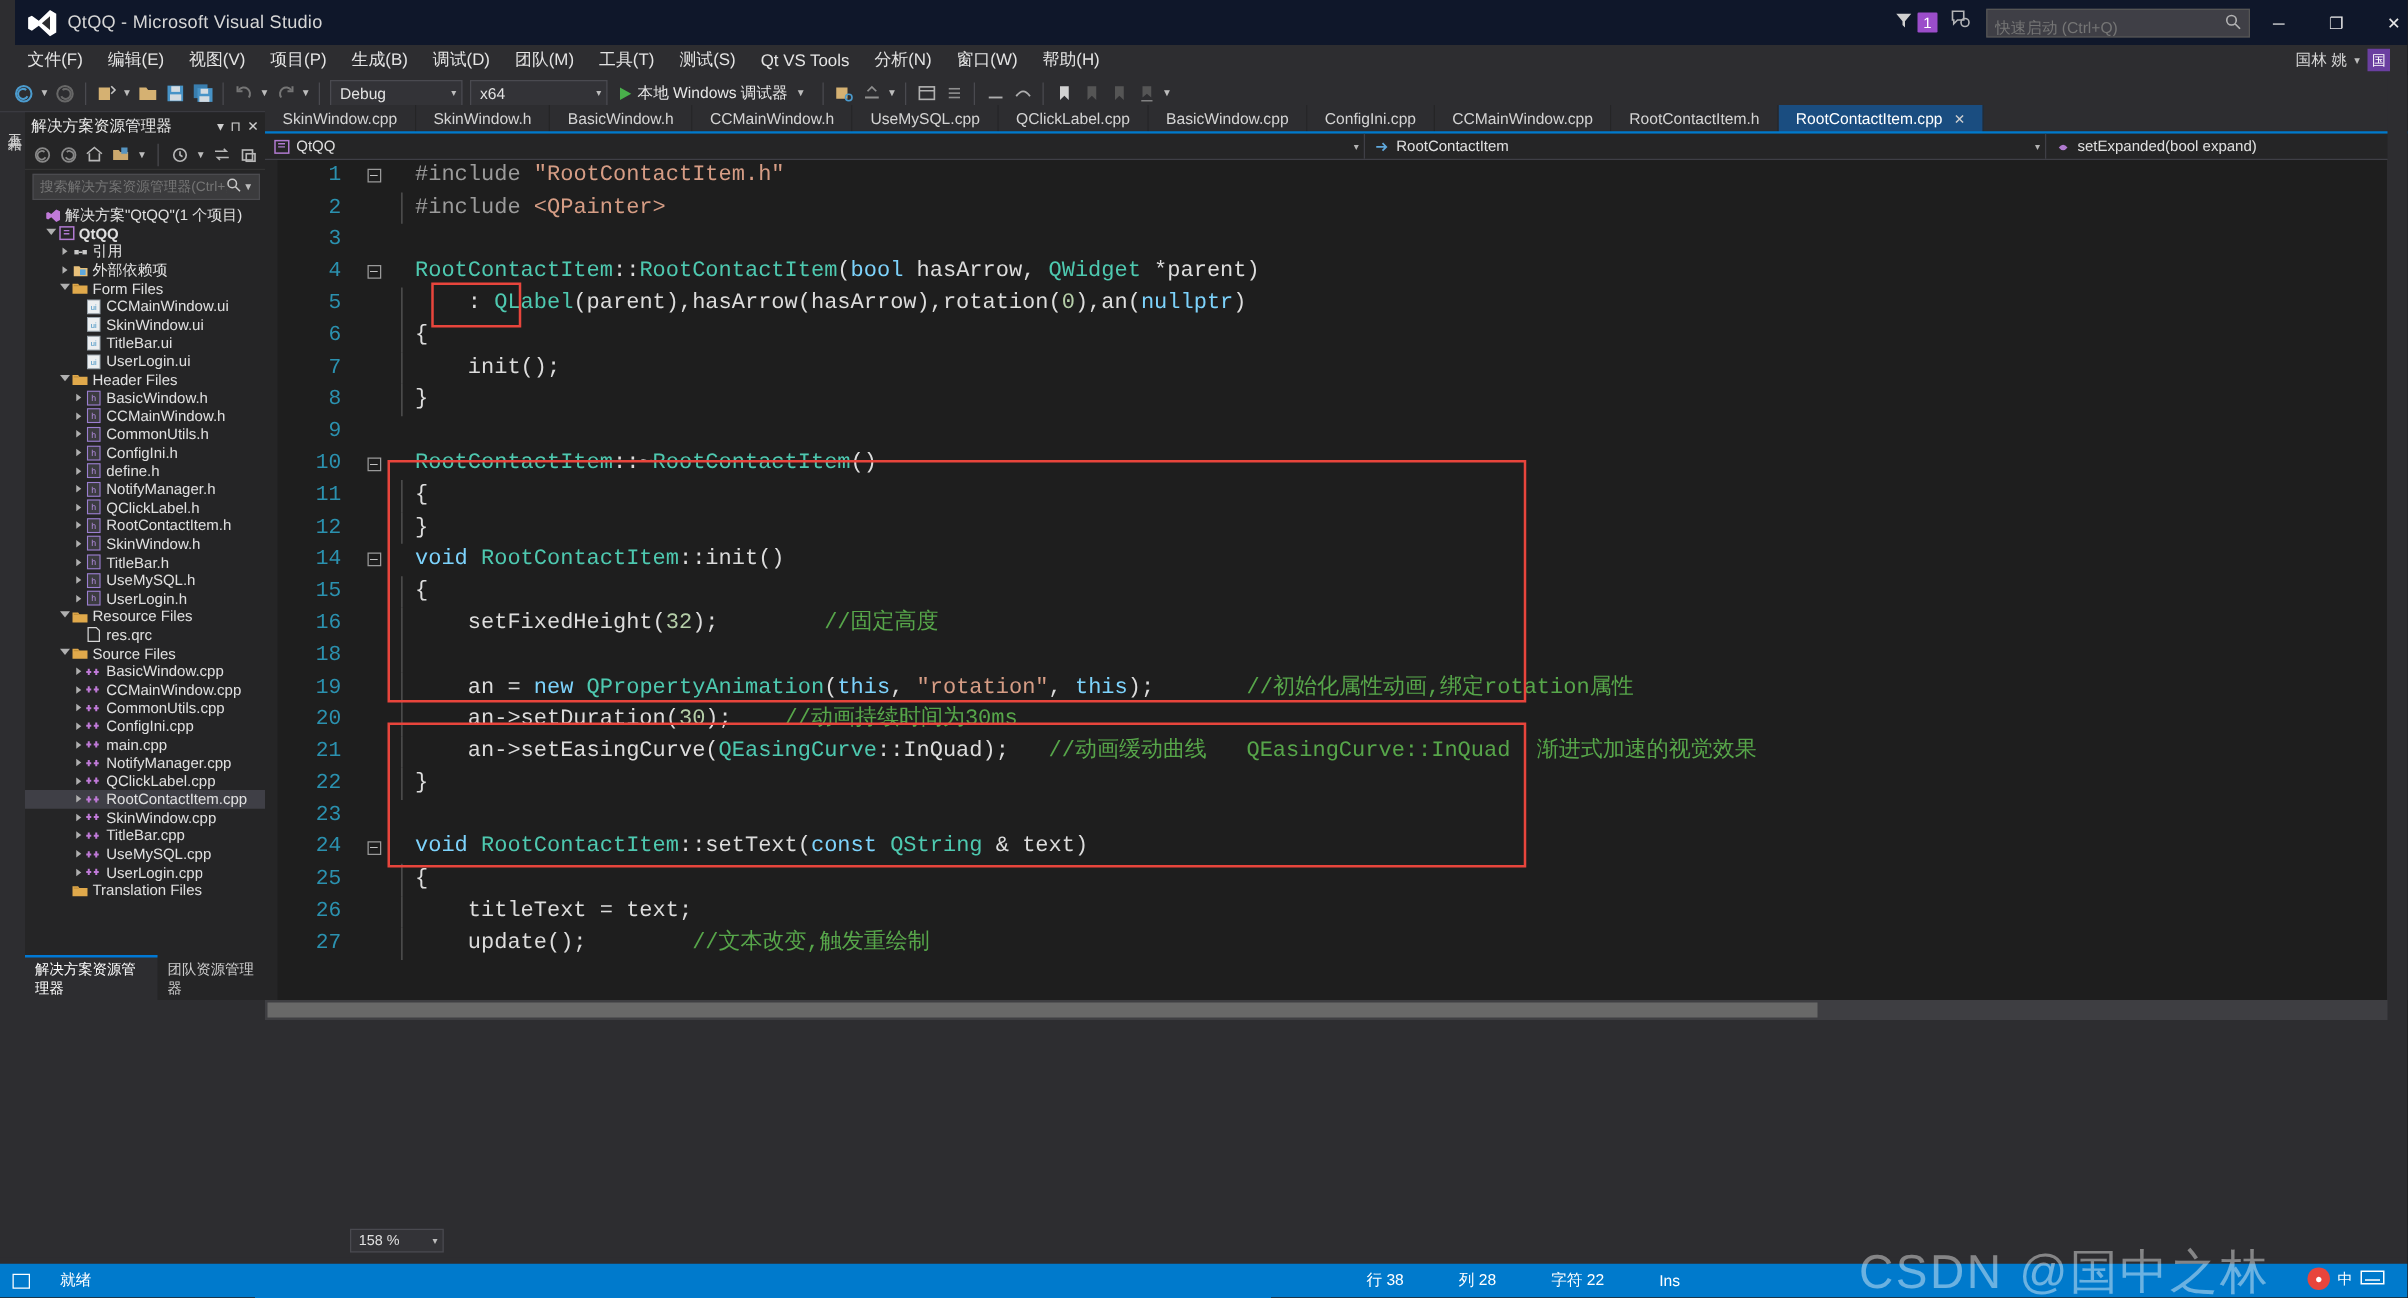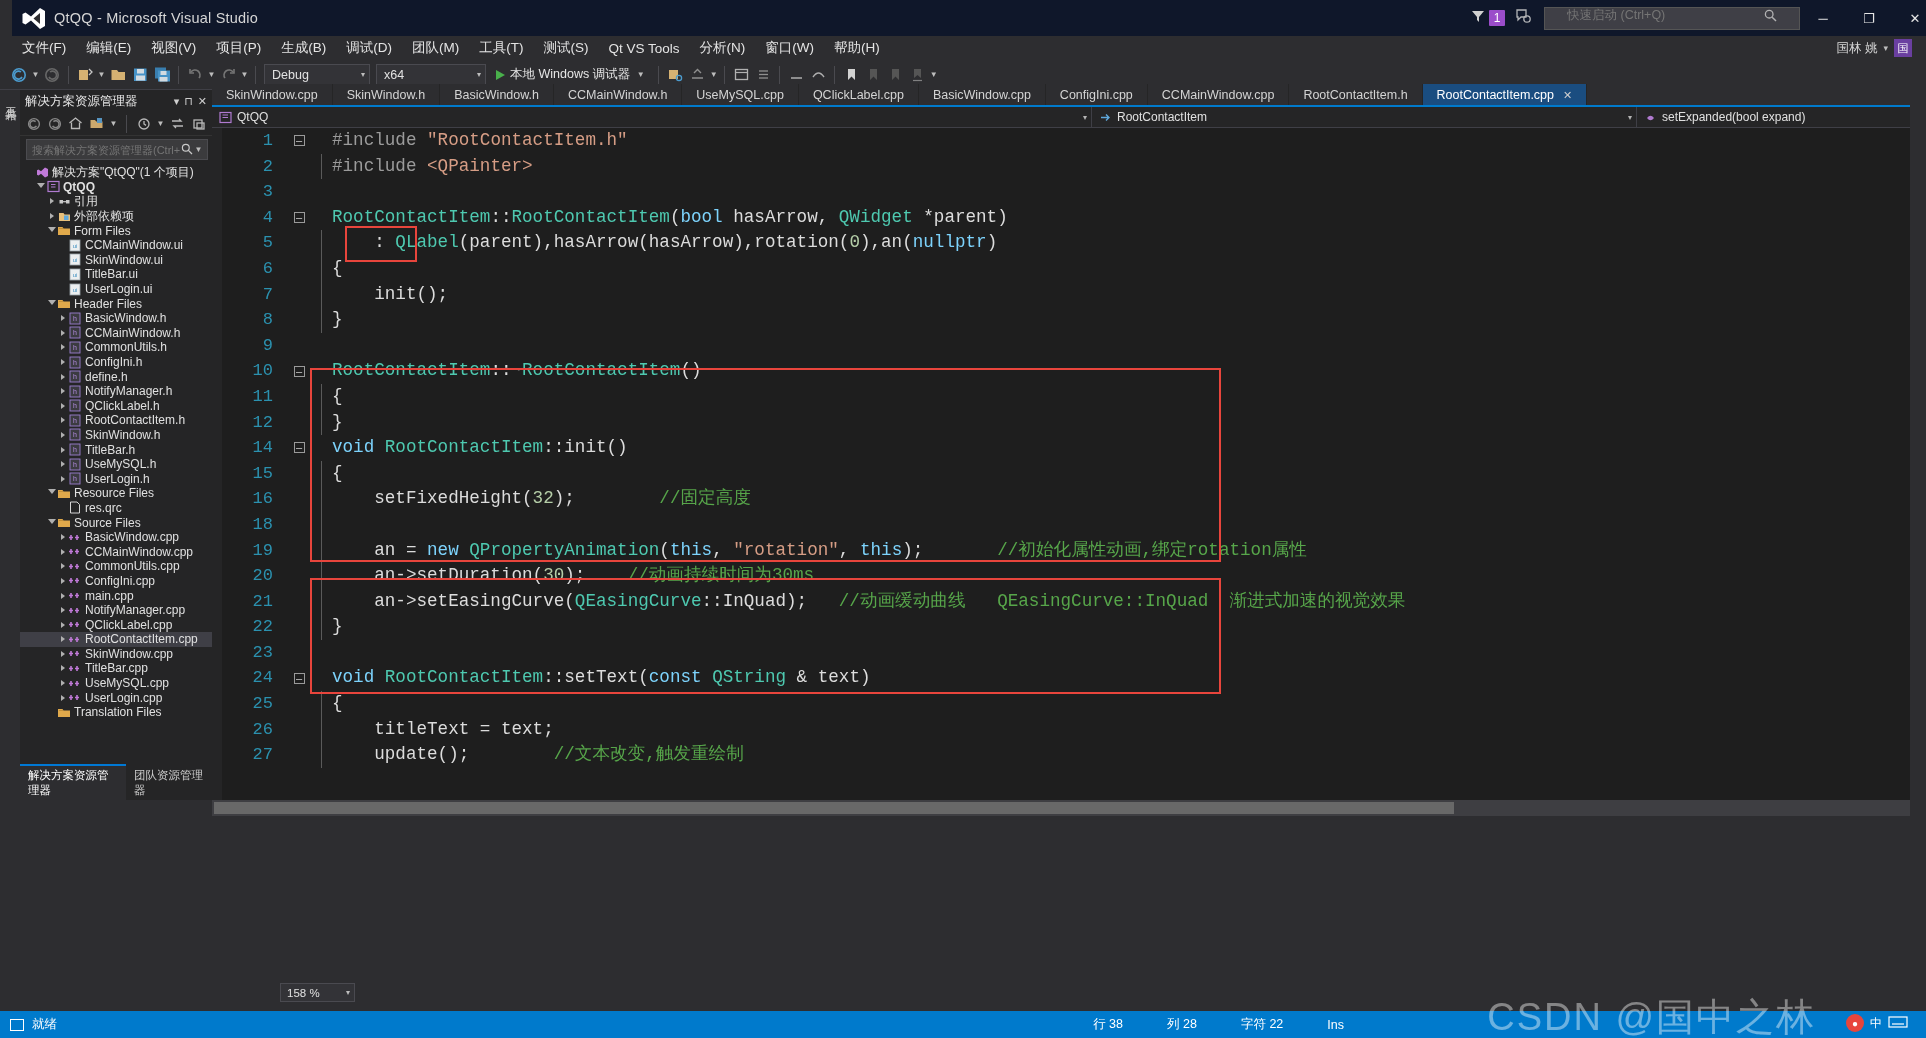--- a/index.html
+++ b/index.html
@@ -13,21 +13,21 @@
 
   
   .titlebar { position: absolute; left:12px; top:0; width:1926px; height:36px; background:#0f172a; display:flex; align-items:center; }
   .vs-logo { width:26px; height:26px; margin-left:9px; margin-right:7px; position:relative; }
   .vs-logo svg { display:block; }
   .title-text { font-size:14.5px; color:#d6d6d6; letter-spacing:.2px; }
   .title-right { position:absolute; right:0; top:0; height:36px; display:flex; align-items:center; }
   .notif-group { display:flex; align-items:center; gap:3px; margin-right:10px; }
   .badge-num { background:#9b4dca; color:#fff; font-size:12px; width:16px; height:16px; display:flex; align-items:center; justify-content:center; border-radius:1px; }
   .feedback-ico { margin-right:12px; opacity:.85; }
-  .quick-launch { width:256px; height:23px; background:#3f3f46; border:1px solid #555; display:flex; align-items:flex-start; padding:0 22px; }
+  .quick-launch { width:211px; height:23px; background:#3f3f46; border:1px solid #555; display:flex; align-items:flex-end; padding:0 6px; }
   .quick-launch input { flex:1; background:transparent; border:none; outline:none; color:#b9b9b9; font-size:12.5px; font-family:"Liberation Sans", sans-serif; }
   .ql-search { opacity:.8; }
   .wbtn { width:46px; height:36px; display:flex; align-items:center; justify-content:center; color:#e6e6e6; font-size:13px; }
 
   
   .menubar { position:absolute; left:4px; top:36px; width:1926px; height:24px; display:flex; align-items:center; padding-left:8px; gap:0px; }
   .menu-item { font-size:13.5px; color:#e4e4e4; padding:2px 10px; white-space:nowrap; }
   .menu-right { position:absolute; right:14px; top:36px; height:24px; display:flex; align-items:center; gap:6px; }
   .user-name { font-size:12.5px; color:#d8d8d8; }
   .user-caret { font-size:9px; color:#bdbdbd; }
@@ -115,21 +115,21 @@
   .hscroll { position:absolute; left:212px; top:800px; width:1698px; height:16px; background:#3e3e42; }
   .hscroll .thumb { position:absolute; left:2px; top:2px; width:1240px; height:12px; background:#686868; }
 
   
   .bottombar { position:absolute; left:0; top:980px; width:1926px; height:26px; background:#2d2d30; display:flex; align-items:center; }
   .zoombox { position:absolute; left:280px; top:983px; width:75px; height:19px; background:#333337; border:1px solid #4a4a50; display:flex; align-items:center; padding:0 4px 0 6px; font-size:11.5px; color:#e0e0e0; }
   .zoombox .zc { margin-left:auto; font-size:8px; color:#bdbdbd; }
 
   
   .statusbar { position:absolute; left:0; top:1011px; width:1926px; height:27px; background:#007acc; display:flex; align-items:center; color:#fff; font-size:12.5px; }
-  .sb-left { display:flex; align-items:center; gap:8px; padding-left:10px; }
+  .sb-left { display:flex; align-items:center; gap:24px; padding-left:10px; }
   .sb-icon { width:14px; height:12px; border:1.5px solid #fff; }
   .sb-right { position:absolute; right:0; top:0; height:27px; display:flex; align-items:center; }
   .sb-cell { padding:0 22px; white-space:nowrap; }
 
   
   .watermark { position:absolute; right:110px; top:992px; font-size:38px; color:rgba(255,255,255,.42); font-family:"Liberation Sans",sans-serif; letter-spacing:2px; white-space:nowrap; }
   .ime { position:absolute; right:18px; top:1014px; display:flex; align-items:center; gap:6px; font-size:12px; color:#fff; }
   .ime .circ { width:18px; height:18px; border-radius:50%; background:#e8453c; color:#fff; font-size:10px; display:flex; align-items:center; justify-content:center; }
   .right-edge-strip { position:absolute; right:0; top:60px; width:16px; height:740px; background:#2d2d30; }
 </style>

